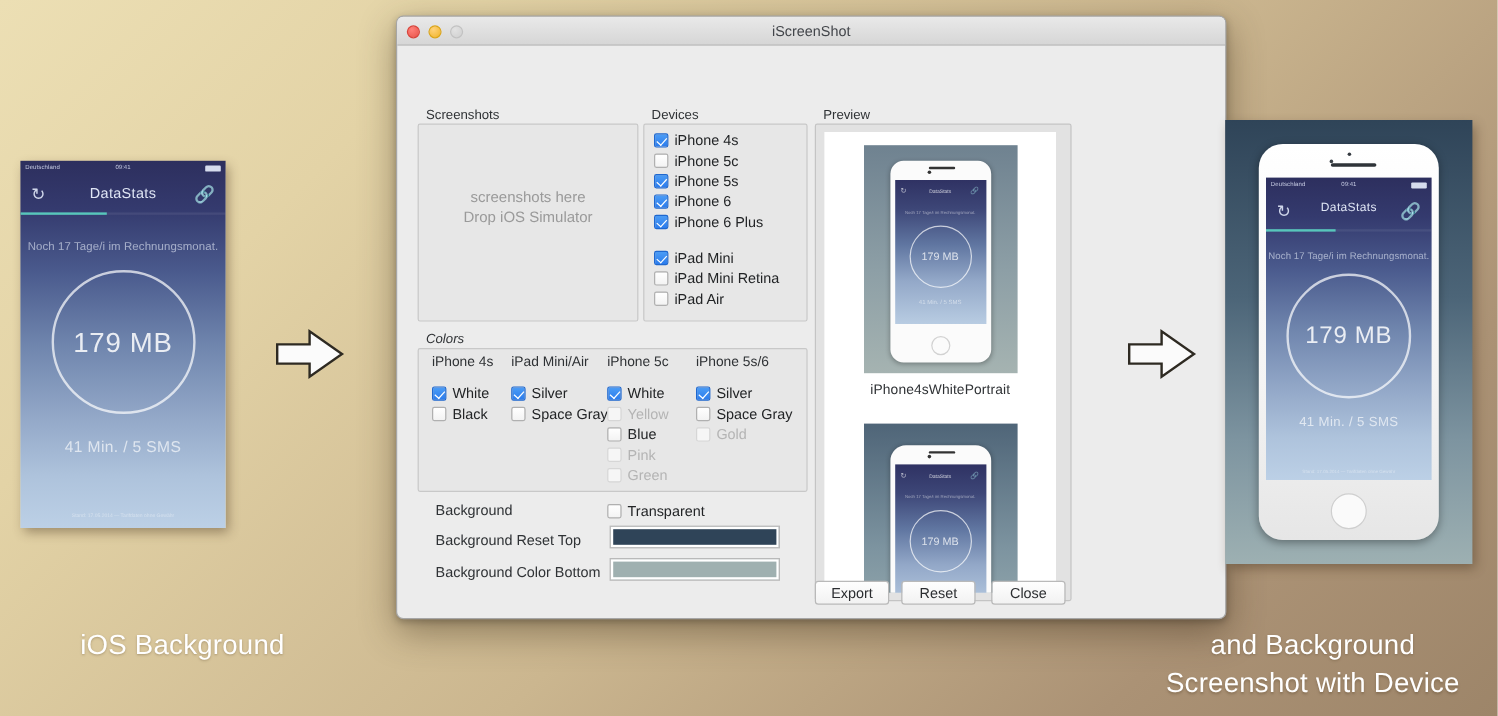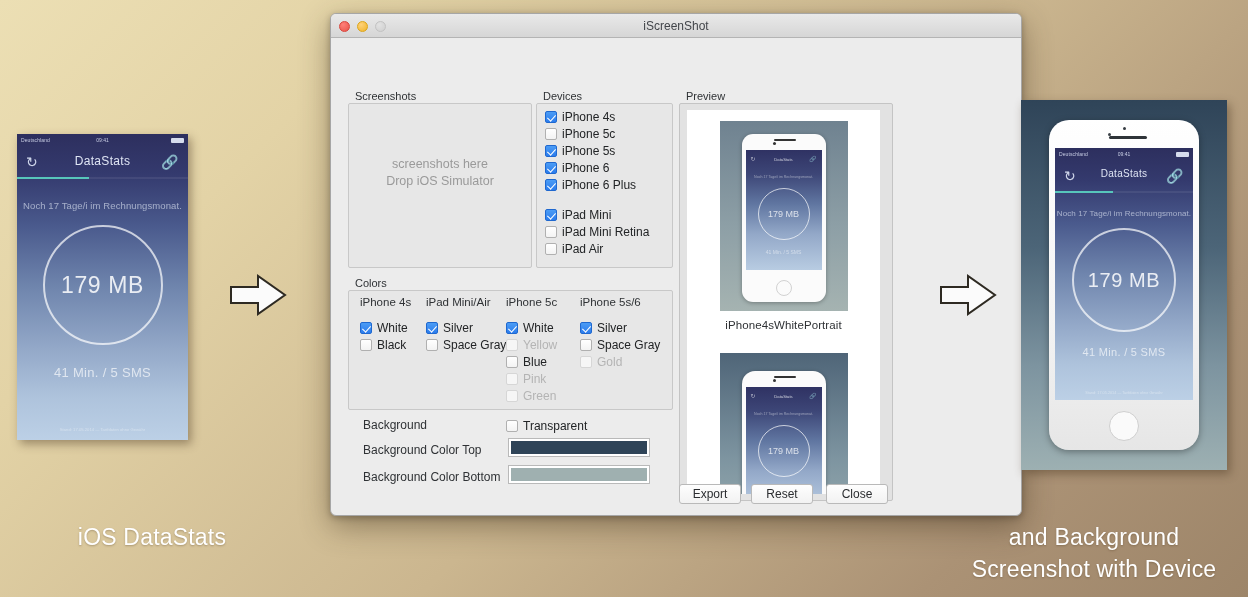--- a/index.html
+++ b/index.html
@@ -179,21 +179,21 @@
     position: absolute; left: 17px; top: 118px; width: 184px;
     text-align:center; color: #9a9a9a; font-size: 12.5px; line-height: 17px;
   }
 
   
   #lbl-devices { left: 212px; top: 52px; }
   #box-devices { left: 205px; top: 65px; width: 137px; height: 165px; }
   .dev-list { position: absolute; left: 214px; top: 70px; width: 126px; }
 
   
-  #lbl-colors { left: 24px; top: 239px; }
+  #lbl-colors { left: 24px; top: 239px; font-style: italic; }
   #box-colors { left: 17px; top: 252px; width: 325px; height: 120px; }
   .col-head {
     position: absolute; top: 258px; font-size: 11.5px; color: #2f3235;
   }
   .col-body { position: absolute; top: 281px; }
 
   
   .bg-row-label {
     position: absolute; font-size: 12px; color: #2f3235;
   }
@@ -308,21 +308,21 @@
     </div>
   <div class="ios-sub">Noch 17 Tage/i im Rechnungsmonat.</div>
   <div class="ios-ring">
     <span>179 MB</span>
   </div>
   <div class="ios-minsms">41 Min. / 5 SMS</div>
   <div class="ios-foot">Stand: 17.05.2014 — Tarifdaten ohne Gewähr</div>
 </div>
 
 <div id="caption-left" class="caption">
-  <div>iOS DataStats</div>
+  <div>iOS Background</div>
 </div>
 
 <div id="arrow-left" class="arrow">
   <svg viewBox="0 0 60 46" width="60" height="46">
     <polygon points="3,15 30,15 30,4 57,23 30,42 30,31 3,31" fill="#fbfbfb" stroke="#2e2a22" stroke-width="2" stroke-linejoin="miter"></polygon>
   </svg>
 </div>
 
 <div id="app-window">
 
@@ -449,21 +449,21 @@
           <span>Gold</span>
         </div>
     </div>
 
     <div class="bg-row-label" style="left:32px; top:380px">Background</div>
     <div class="cb" style="position:absolute; left:175px; top:379px">
       <span class="mark"></span>
       <span>Transparent</span>
     </div>
 
-    <div class="bg-row-label" style="left:32px; top:405px">Background Color Top</div>
+    <div class="bg-row-label" style="left:32px; top:405px">Background Reset Top</div>
     <div class="swatch" id="sw-top" style="left:178px; top:401px; background:#2f4458"></div>
 
     <div class="bg-row-label" style="left:32px; top:432px">Background Color Bottom</div>
     <div class="swatch" id="sw-bot" style="left:178px; top:428px; background:#9fb0b0"></div>
 
     <div class="grp-label" id="lbl-preview">Preview</div>
     <div class="box" id="box-preview"></div>
     <div id="preview-scroll">
 
       <div class="prev-item">

